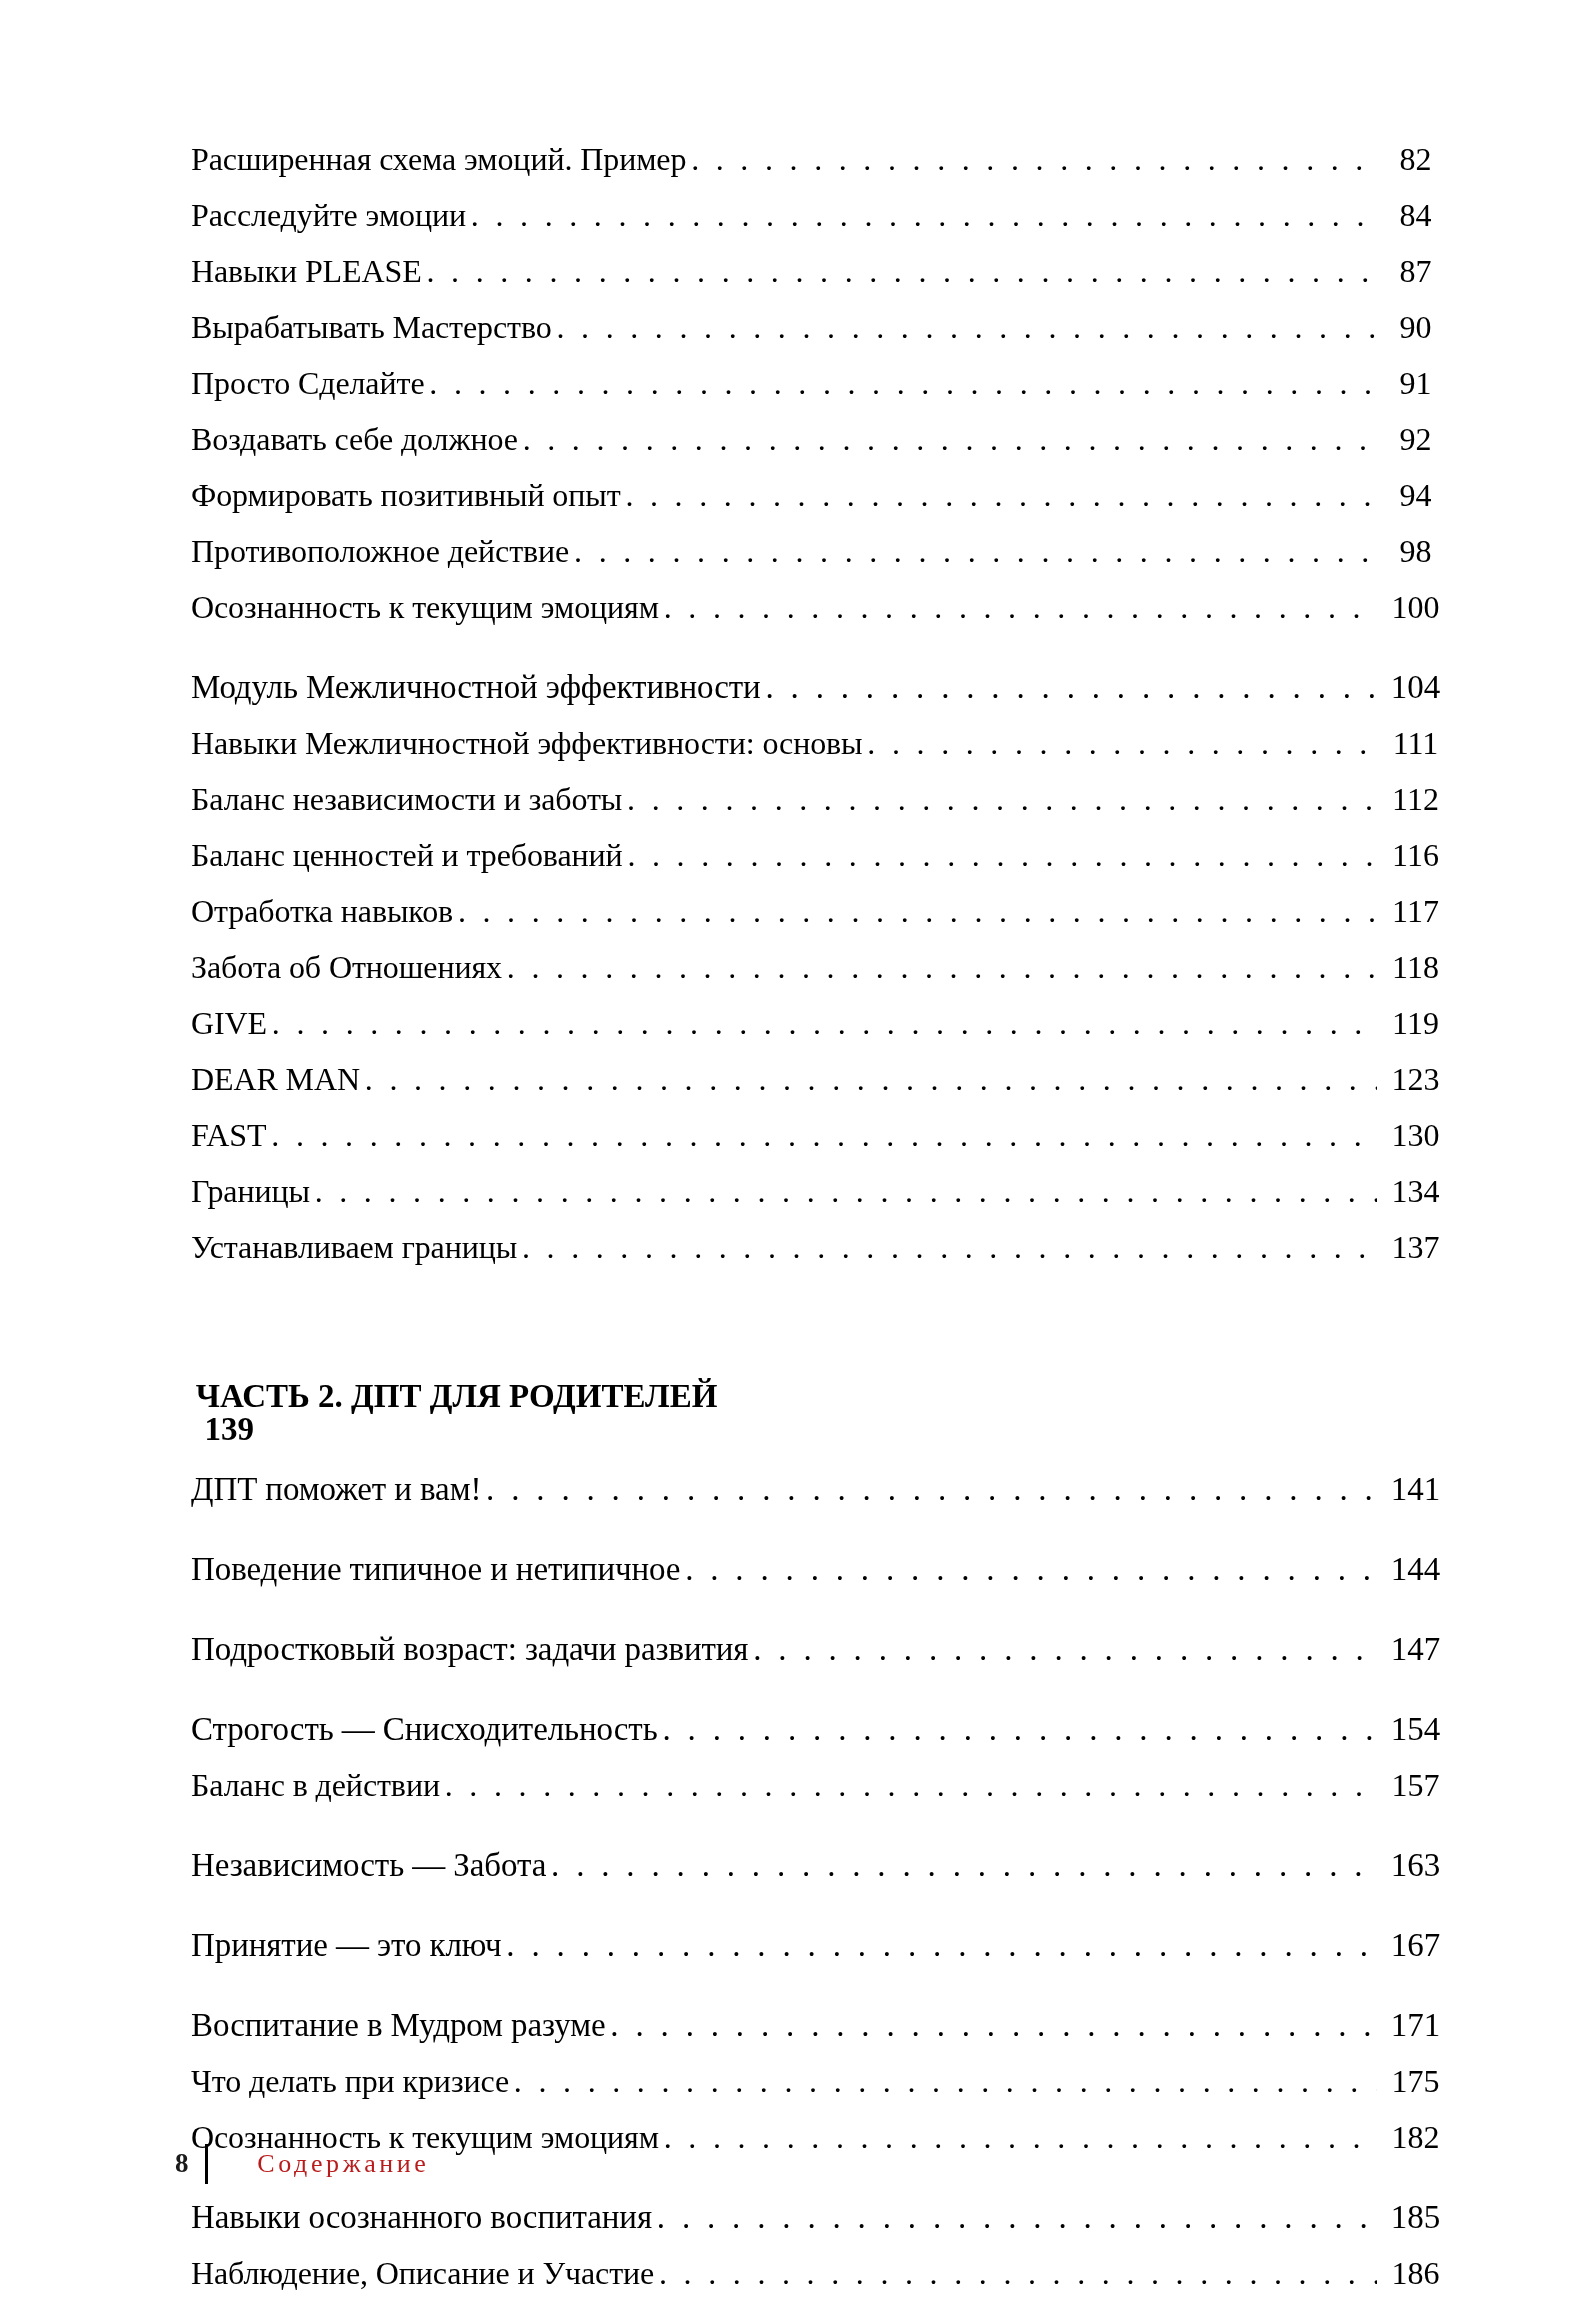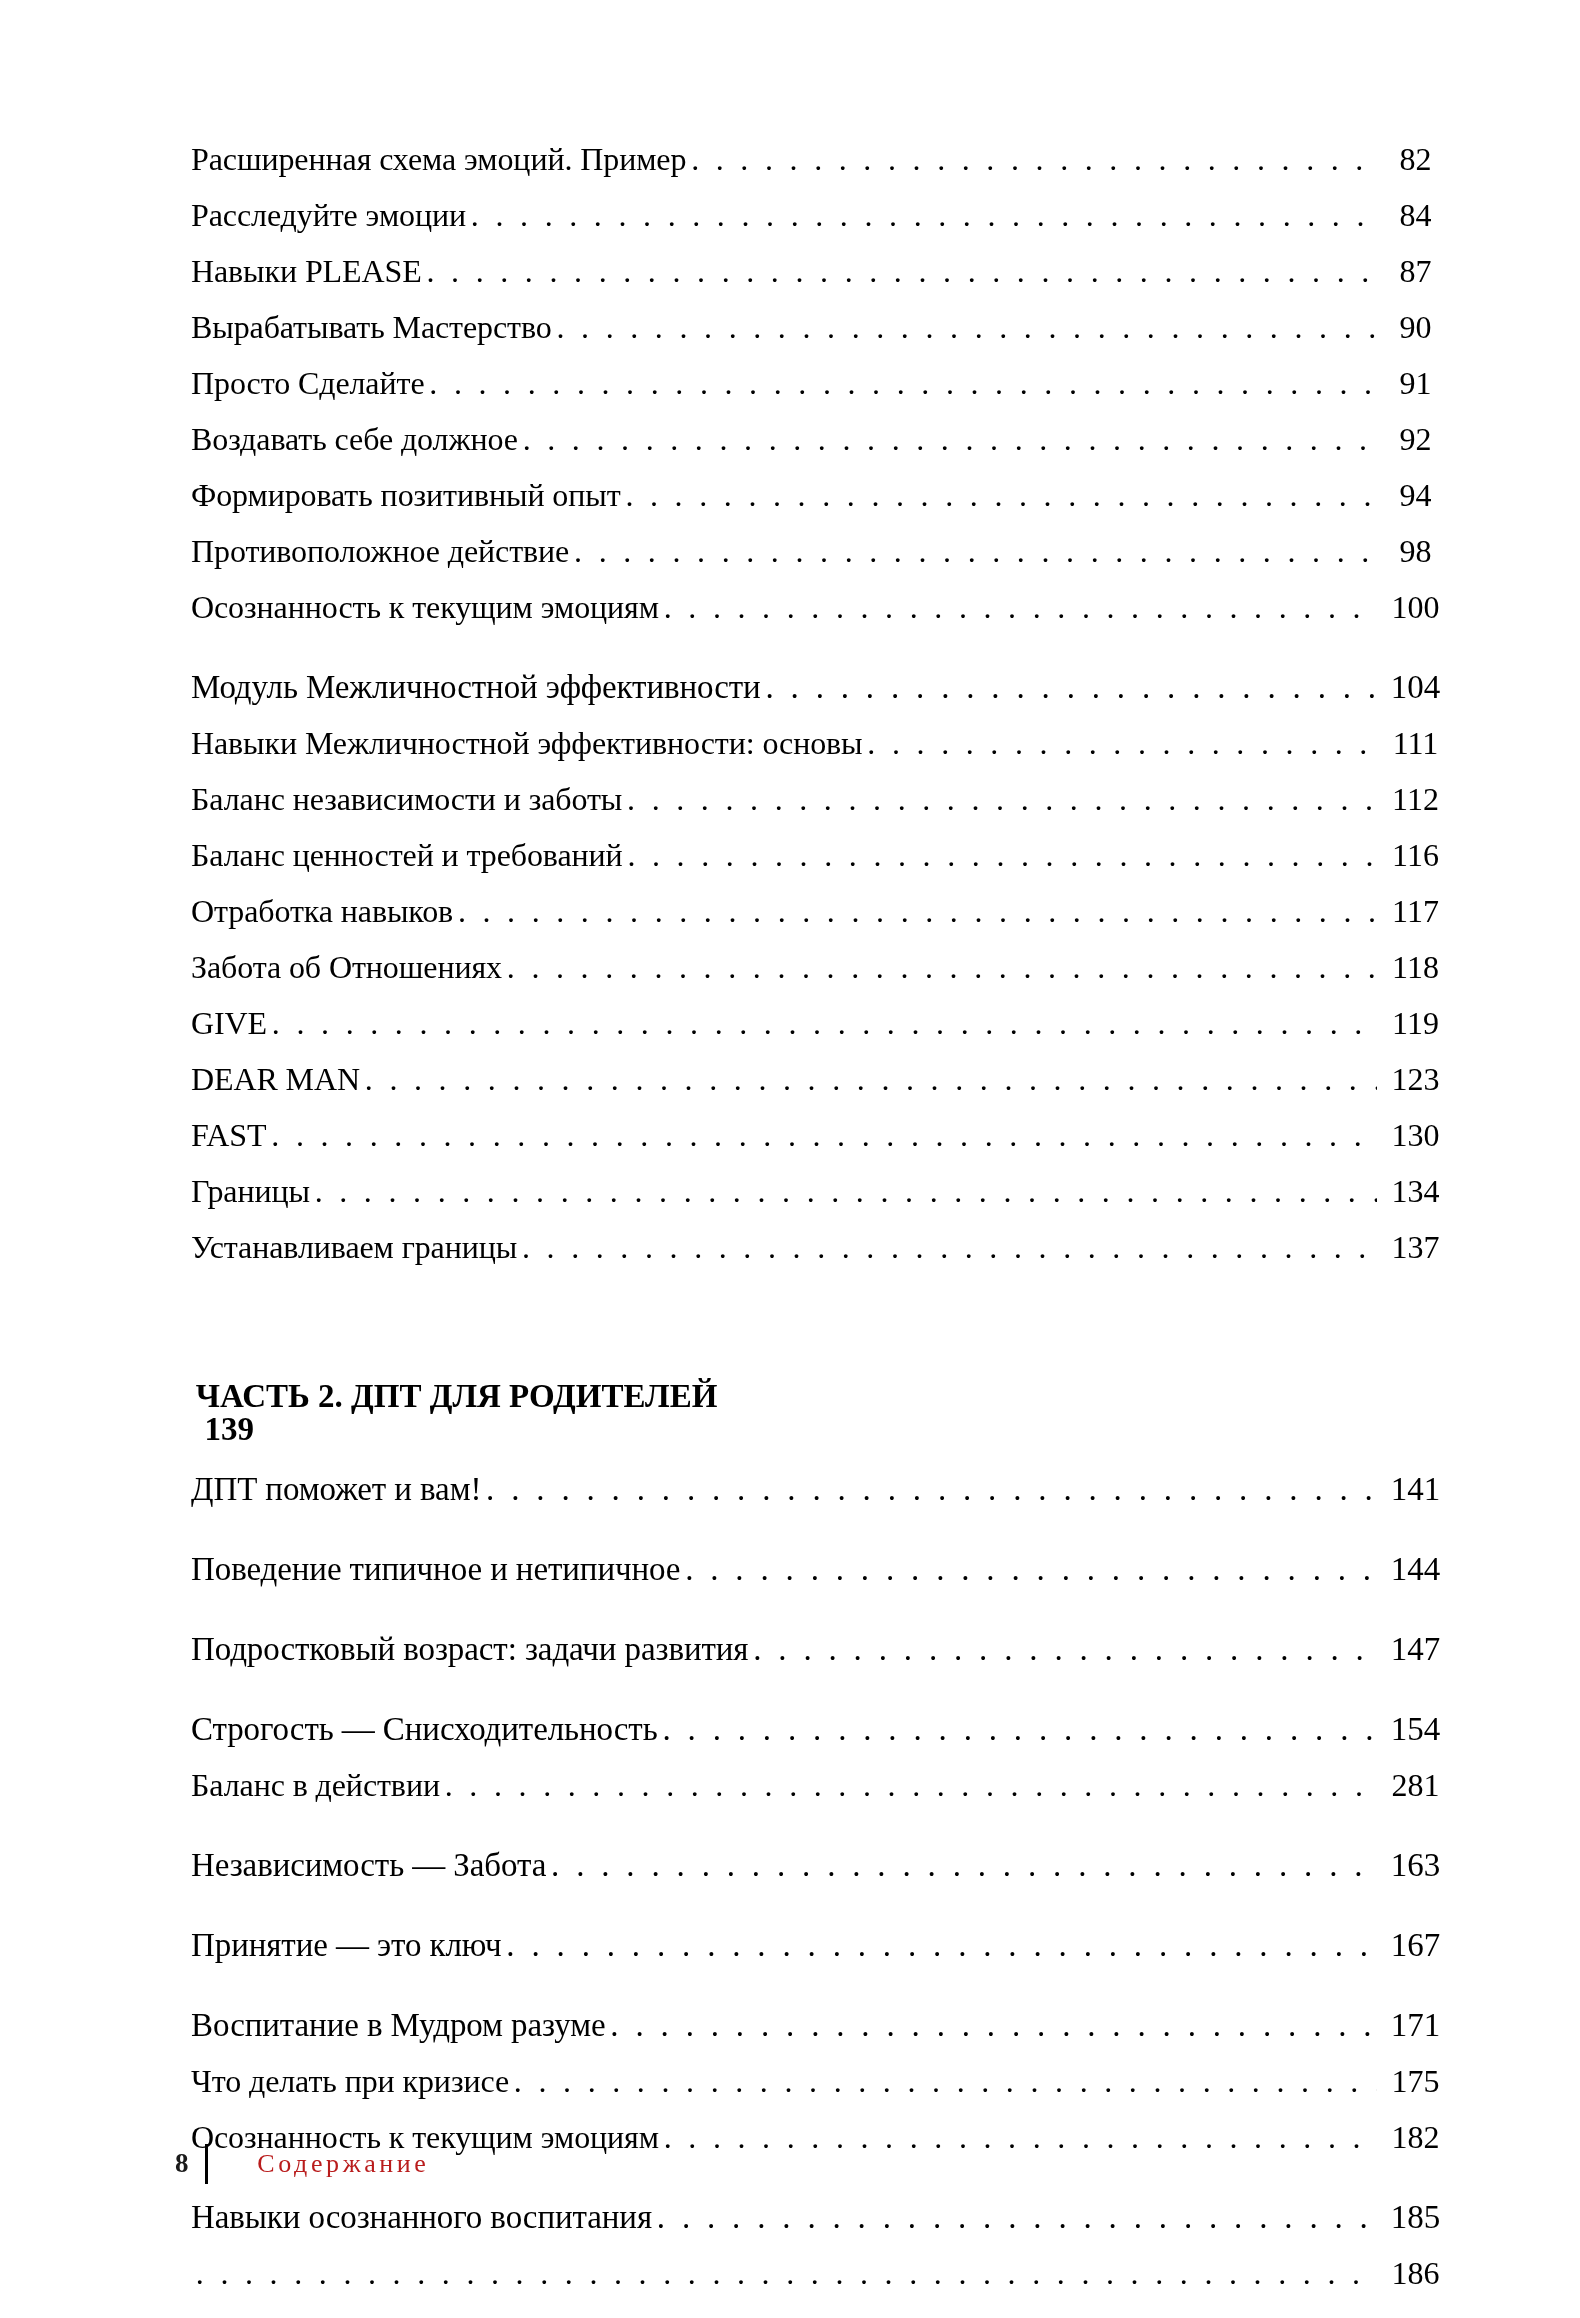--- a/index.html
+++ b/index.html
@@ -256,21 +256,21 @@
         <span class="toc-page">147</span>
       </div>
       <div class="toc-row level-1">
         <span class="toc-title">Строгость — Снисходительность</span>
         <span class="toc-leader">. . . . . . . . . . . . . . . . . . . . . . . . . . . . . . . . . . . . . . . . . . . . . . . . . . . . . . . . . . . . . . . . . . . . . . . . . . . . . . . . . . . . . . . . . </span>
         <span class="toc-page">154</span>
       </div>
       <div class="toc-row level-2 tight">
         <span class="toc-title">Баланс в действии</span>
         <span class="toc-leader">. . . . . . . . . . . . . . . . . . . . . . . . . . . . . . . . . . . . . . . . . . . . . . . . . . . . . . . . . . . . . . . . . . . . . . . . . . . . . . . . . . . . . . . . . </span>
-        <span class="toc-page">281</span>
+        <span class="toc-page">157</span>
       </div>
       <div class="toc-row level-1">
         <span class="toc-title">Независимость — Забота</span>
         <span class="toc-leader">. . . . . . . . . . . . . . . . . . . . . . . . . . . . . . . . . . . . . . . . . . . . . . . . . . . . . . . . . . . . . . . . . . . . . . . . . . . . . . . . . . . . . . . . . </span>
         <span class="toc-page">163</span>
       </div>
       <div class="toc-row level-1">
         <span class="toc-title">Принятие — это ключ</span>
         <span class="toc-leader">. . . . . . . . . . . . . . . . . . . . . . . . . . . . . . . . . . . . . . . . . . . . . . . . . . . . . . . . . . . . . . . . . . . . . . . . . . . . . . . . . . . . . . . . . </span>
         <span class="toc-page">167</span>
@@ -289,20 +289,21 @@
         <span class="toc-title">Осознанность к текущим эмоциям</span>
         <span class="toc-leader">. . . . . . . . . . . . . . . . . . . . . . . . . . . . . . . . . . . . . . . . . . . . . . . . . . . . . . . . . . . . . . . . . . . . . . . . . . . . . . . . . . . . . . . . . </span>
         <span class="toc-page">182</span>
       </div>
       <div class="toc-row level-1">
         <span class="toc-title">Навыки осознанного воспитания</span>
         <span class="toc-leader">. . . . . . . . . . . . . . . . . . . . . . . . . . . . . . . . . . . . . . . . . . . . . . . . . . . . . . . . . . . . . . . . . . . . . . . . . . . . . . . . . . . . . . . . . </span>
         <span class="toc-page">185</span>
       </div>
       <div class="toc-row level-2 tight">
+        <span class="toc-title">Наблюдение, Описание и Участие</span>
         <span class="toc-leader">. . . . . . . . . . . . . . . . . . . . . . . . . . . . . . . . . . . . . . . . . . . . . . . . . . . . . . . . . . . . . . . . . . . . . . . . . . . . . . . . . . . . . . . . . </span>
         <span class="toc-page">186</span>
       </div>
       <div class="toc-row level-2">
         <span class="toc-title">Однонаправленность</span>
         <span class="toc-leader">. . . . . . . . . . . . . . . . . . . . . . . . . . . . . . . . . . . . . . . . . . . . . . . . . . . . . . . . . . . . . . . . . . . . . . . . . . . . . . . . . . . . . . . . . </span>
         <span class="toc-page">191</span>
       </div>
     </div>
 

